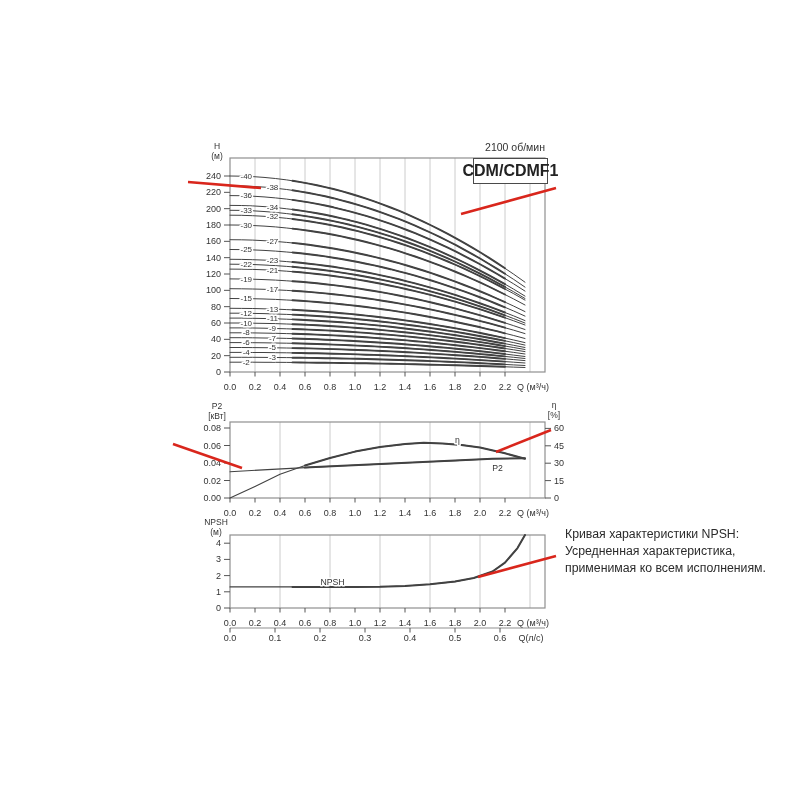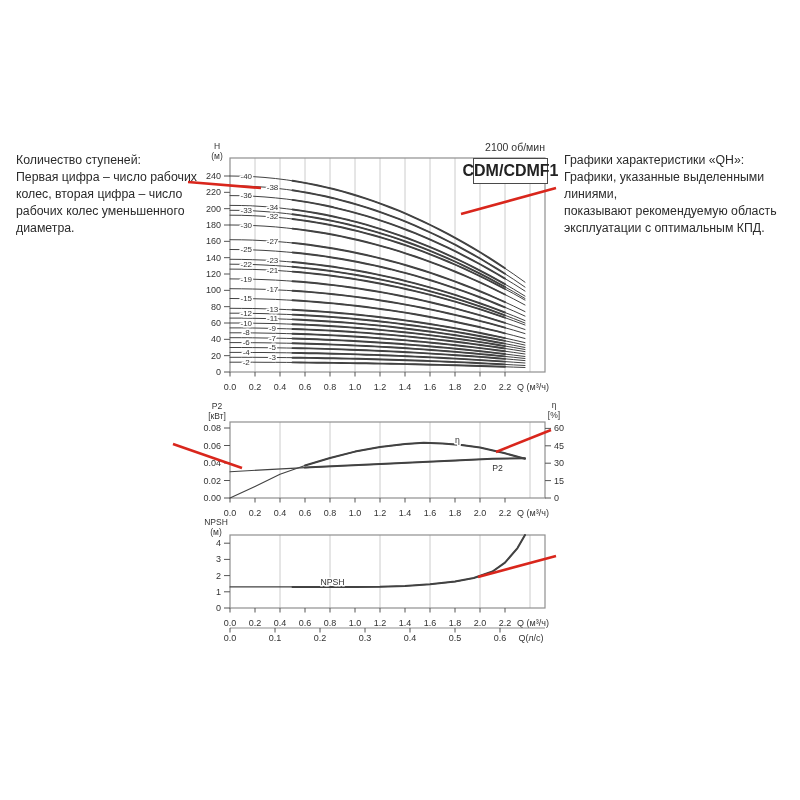--- a/index.html
+++ b/index.html
@@ -303,25 +303,19 @@
       </g>
       <g>
         <line x1="188" y1="182" x2="261" y2="188" stroke="#d9261c" stroke-width="2.6" stroke-linecap="butt"></line>
         <line x1="556" y1="188" x2="461" y2="214" stroke="#d9261c" stroke-width="2.6" stroke-linecap="butt"></line>
         <line x1="173" y1="444" x2="242" y2="468" stroke="#d9261c" stroke-width="2.6" stroke-linecap="butt"></line>
         <line x1="551" y1="430" x2="496" y2="452" stroke="#d9261c" stroke-width="2.6" stroke-linecap="butt"></line>
         <line x1="556" y1="556" x2="478" y2="577" stroke="#d9261c" stroke-width="2.6" stroke-linecap="butt"></line>
       </g>
     </svg>
 
-  <div class="ann" id="ann-stages">Количество ступеней:
-Первая цифра – число рабочих
-колес, вторая цифра – число
-рабочих колес уменьшенного
-диаметра.</div>
-  <div class="ann" id="ann-qh">Графики характеристики «QH»:
-Графики, указанные выделенными линиями,
-показывают рекомендуемую область
-эксплуатации с оптимальным КПД.</div>
+  <div class="ann" id="ann-npsh">Кривая характеристики NPSH:
+Усредненная характеристика,
+применимая ко всем исполнениям.</div>
 
   <div class="rpm">2100 об/мин</div>
   <div class="model-box">CDM/CDMF1</div>
 </div>
 
 </body></html>

